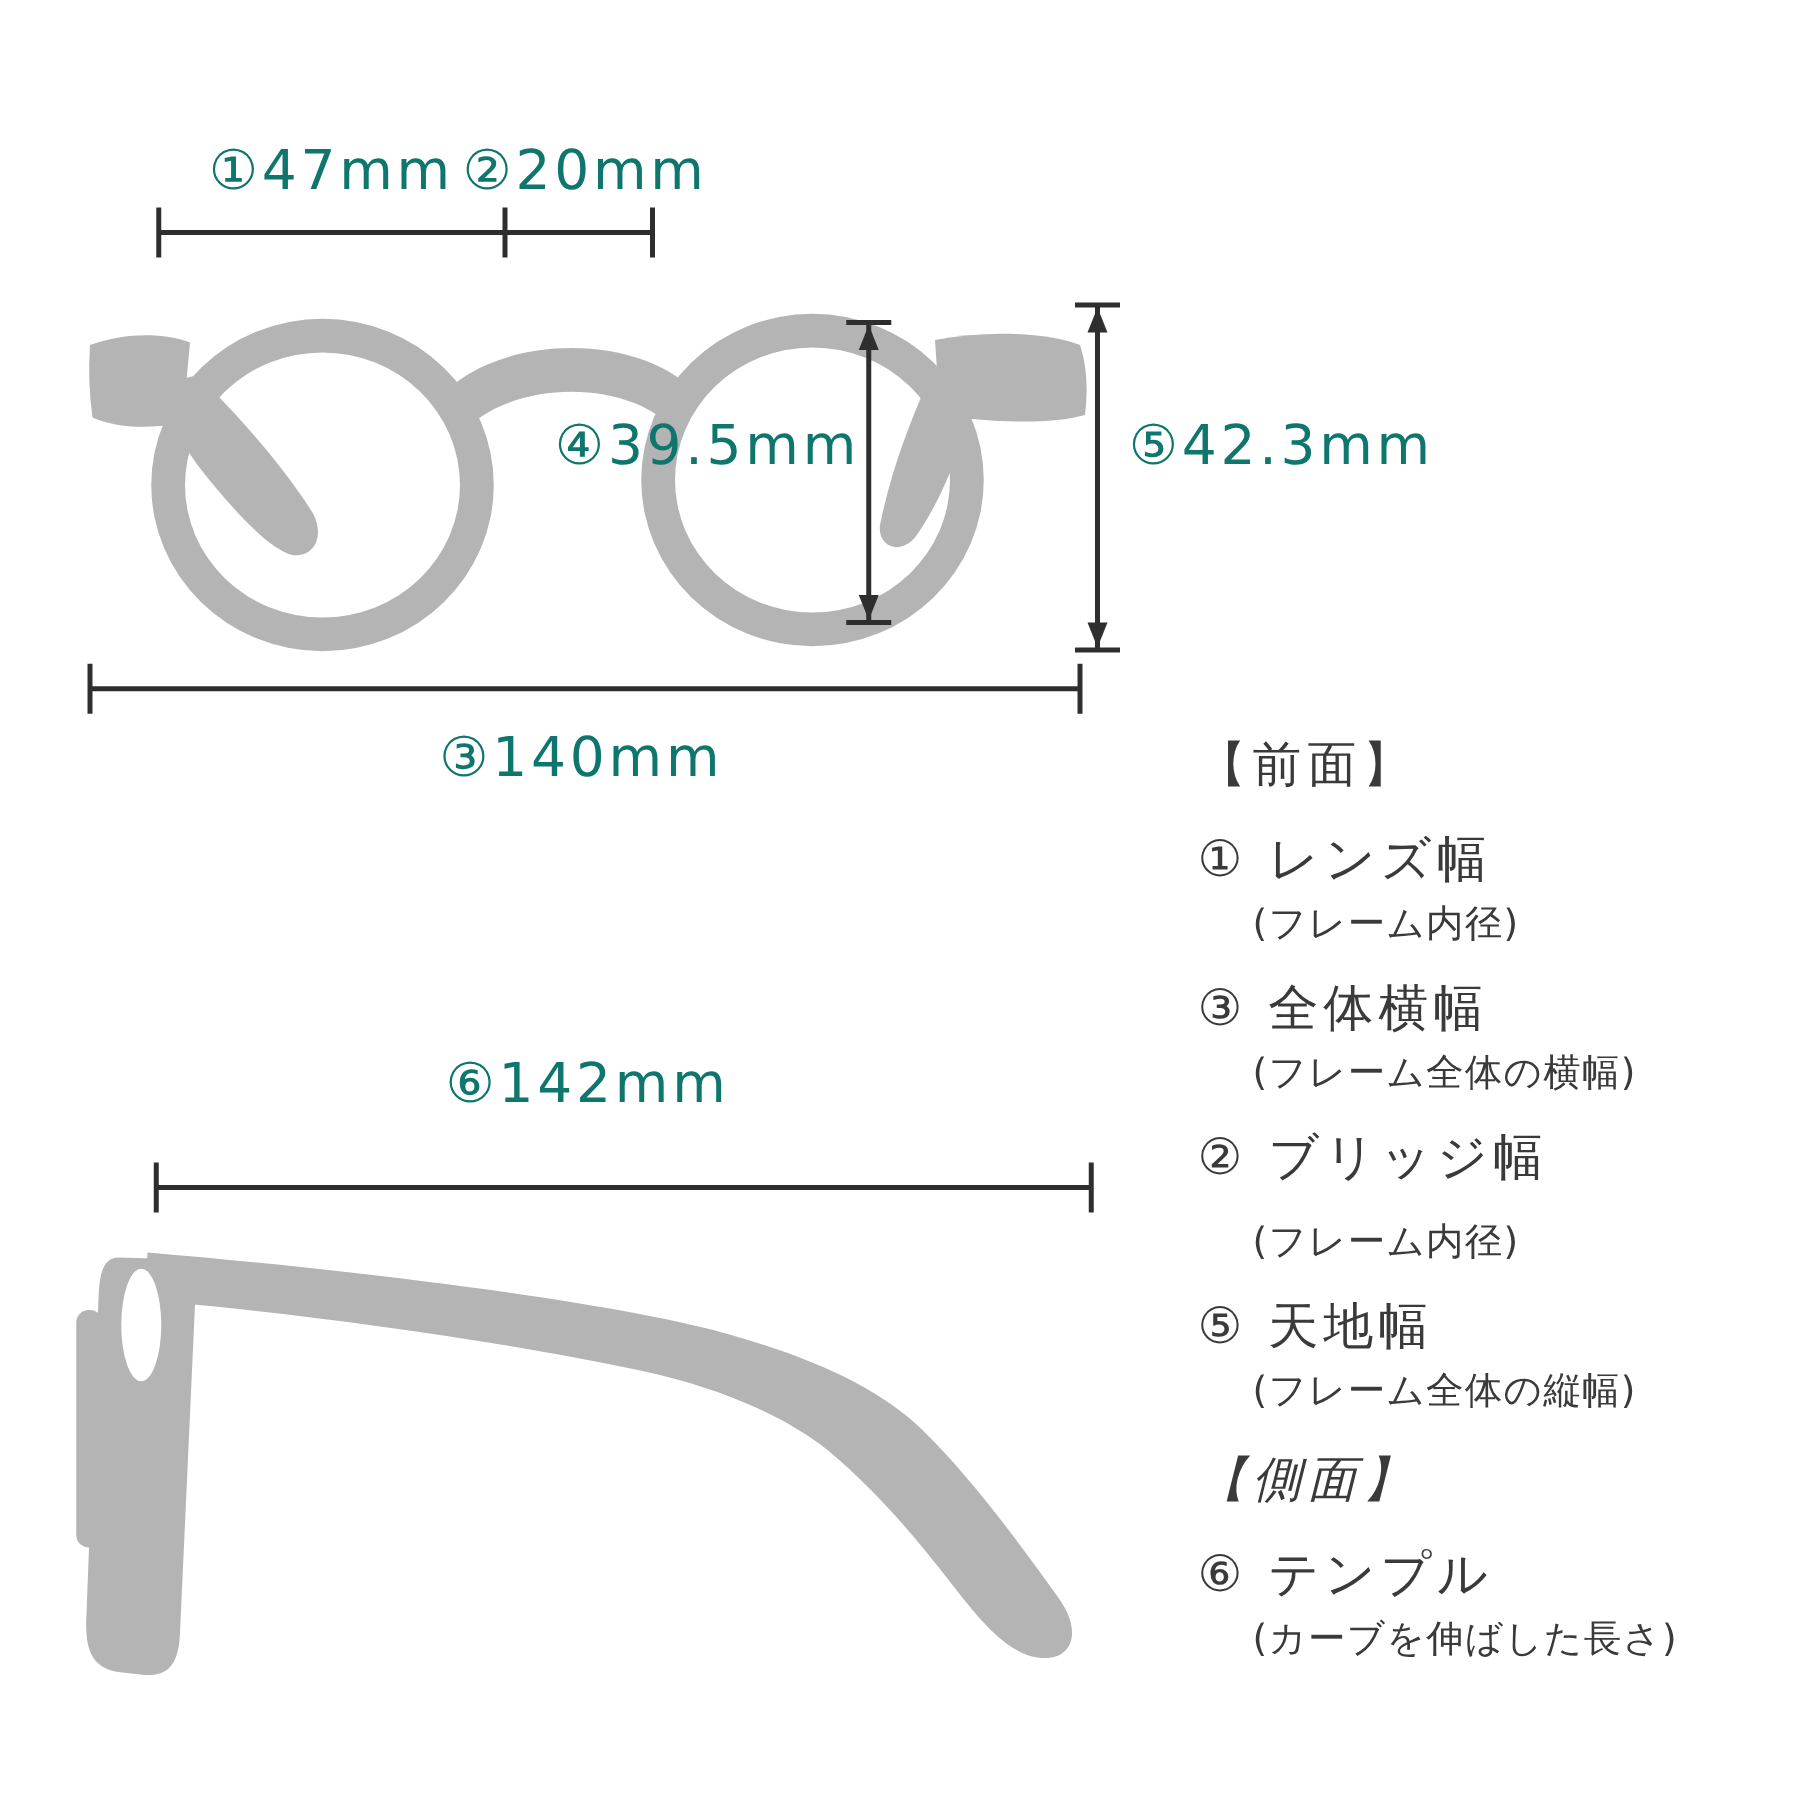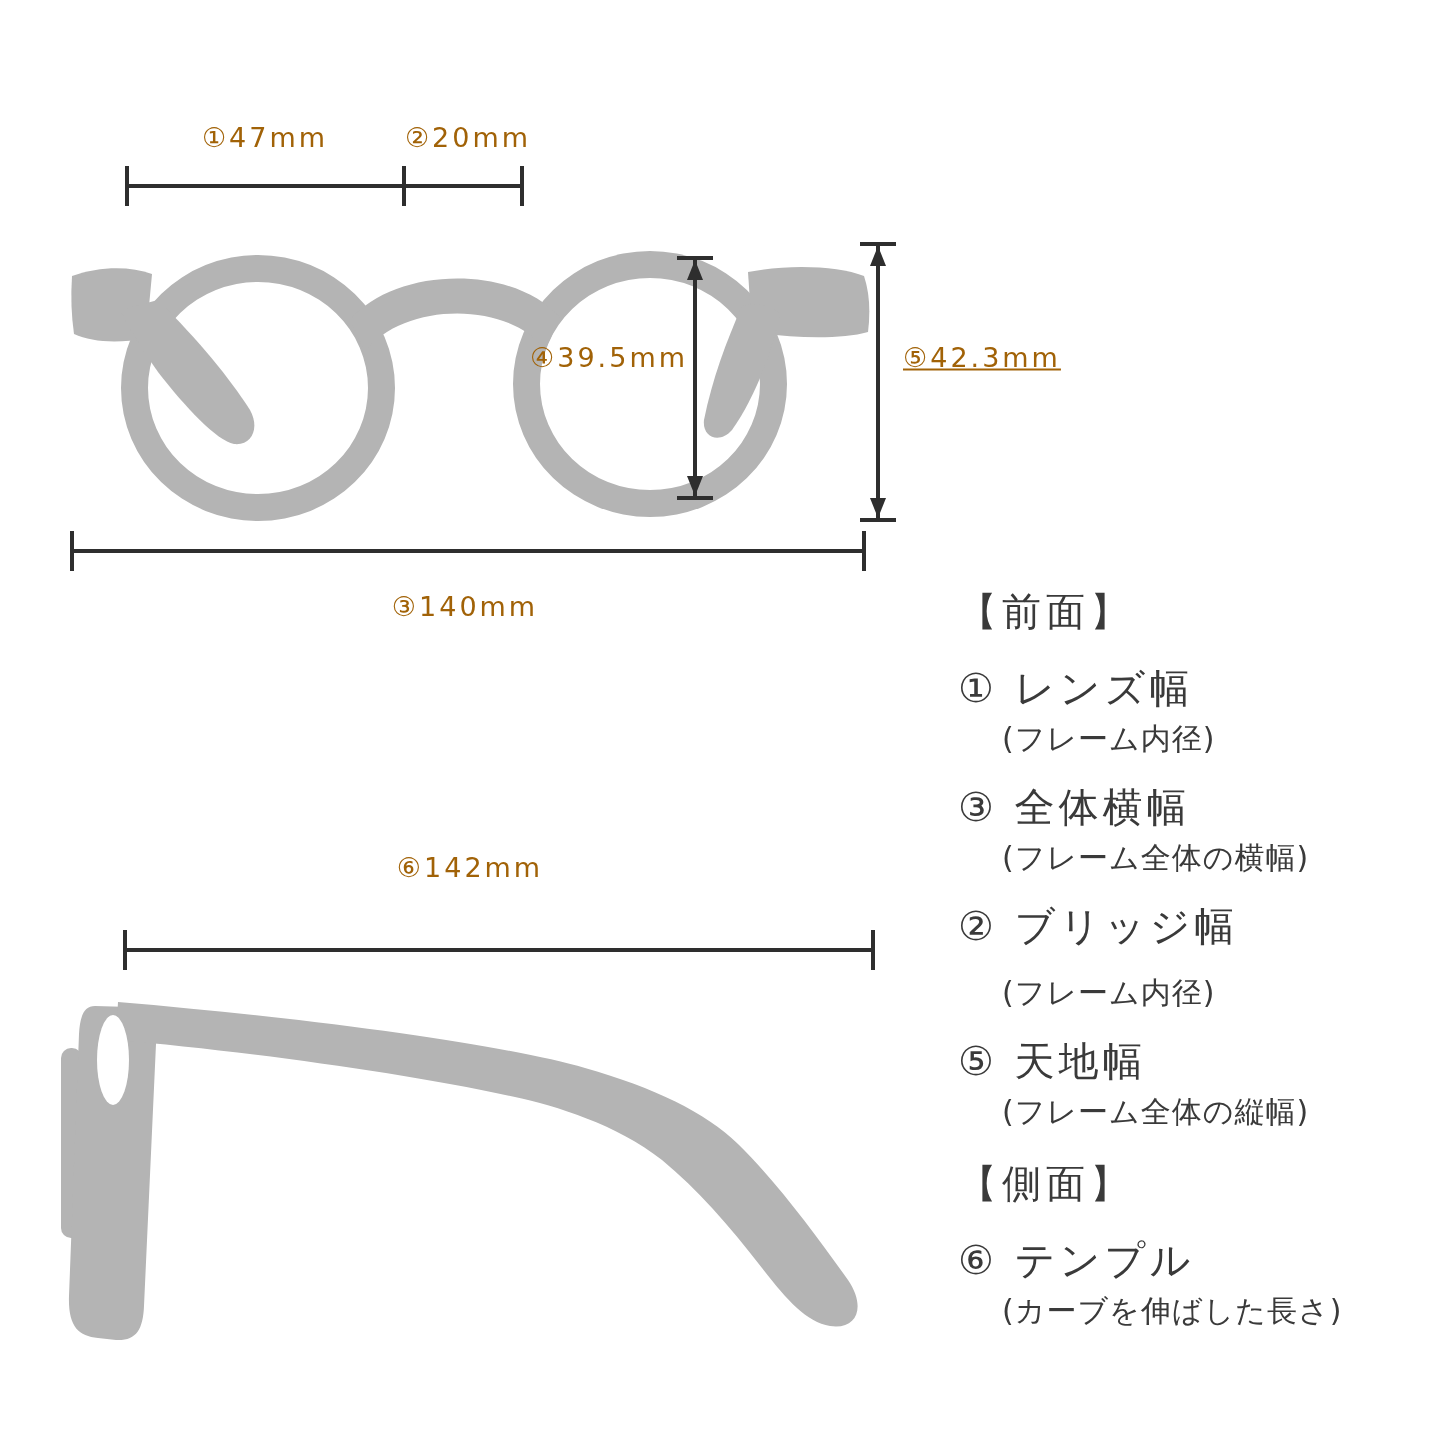--- a/index.html
+++ b/index.html
@@ -1,29 +1,29 @@
 <!DOCTYPE html>
 <html><head>
 <meta charset="utf-8">
 <style>
   * { margin:0; padding:0; box-sizing:border-box; }
   html, body { width:1445px; height:1445px; }
   body { font-family:"DejaVu Sans", "Liberation Sans", sans-serif; background:#ffffff; }
   .canvas { position:relative; width:1445px; height:1445px; background:#ffffff; overflow:hidden; }
   .art { position:absolute; left:0; top:0; width:1445px; height:1445px; }
   .dim-label {
-    position:absolute; font-size:27px; font-weight:500; letter-spacing:3px;
-    color:#a16207; white-space:nowrap;
+    position:absolute; font-size:44px; font-weight:500; letter-spacing:3px;
+    color:#0f766e; white-space:nowrap;
   }
   .center { transform:translate(-50%,-50%); }
   .right-anchor { transform:translate(-100%,-50%); }
-  .v-center { transform:translateY(-50%);text-decoration:underline; }
+  .v-center { transform:translateY(-50%); }
   .legend { position:absolute; left:958px; top:585px; width:486px; color:#3a3a3a; }
   .legend-heading { font-size:39px; font-weight:500; letter-spacing:5px; margin-bottom:26px; }
-  .legend-heading.side { margin-top:6px; }
+  .legend-heading.side { margin-top:6px;font-style:italic; }
   .legend-item { margin-bottom:24px; }
   .legend-item-label { font-size:40px; font-weight:400; letter-spacing:4px; line-height:1.15; }
   .legend-item-note { font-size:30px; font-weight:400; letter-spacing:1px; margin-top:8px; padding-left:44px; }
 </style>
 </head>
 <body>
 
 <div class="canvas">
 
   <svg class="art" viewBox="0 0 1445 1445" aria-hidden="true">

